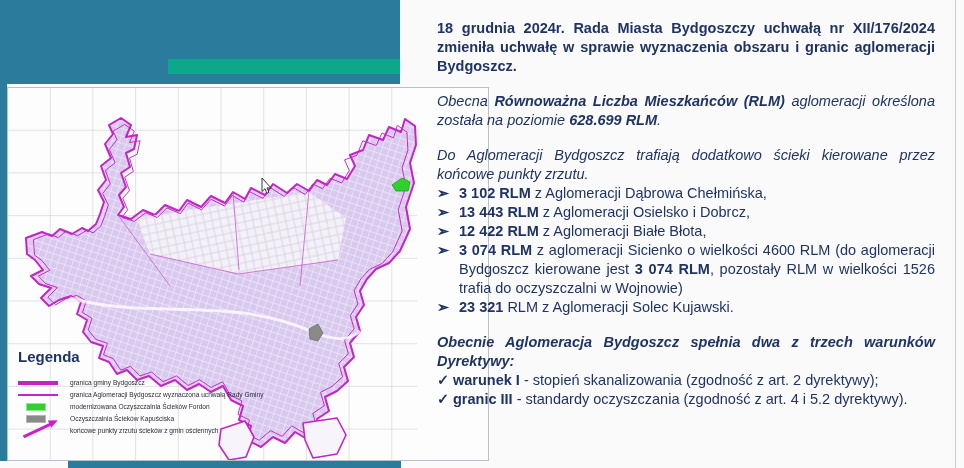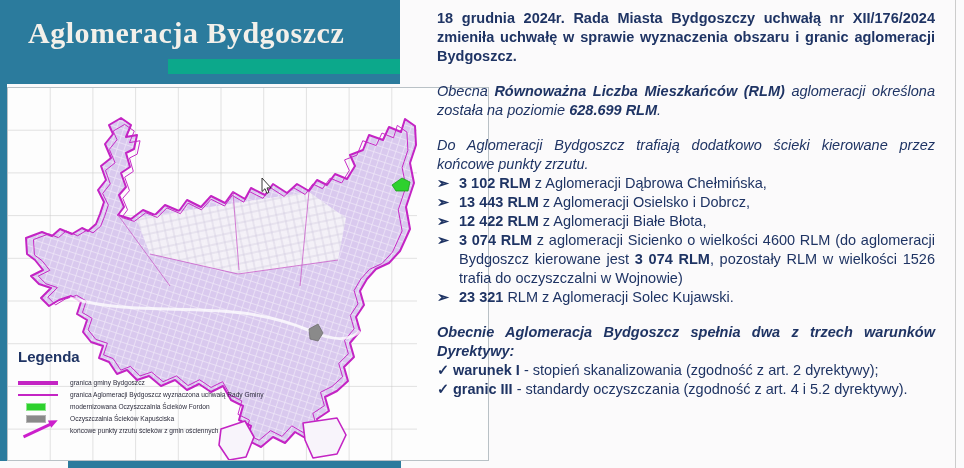--- a/index.html
+++ b/index.html
@@ -34,37 +34,36 @@
   .sw-rect-green { width:20px; height:8px; background:#2ed12e; border:1px solid #8fe88f; margin-left:8px; }
   .sw-rect-gray  { width:20px; height:8px; background:#8a8a8a; border:1px solid #b5b5b5; margin-left:8px; }
   .sw-arrow { position:relative; width:30px; height:2.5px; background:#cc1fcc;
               transform:rotate(-25deg); margin-left:4px; }
   .sw-arrow::after { content:""; position:absolute; right:-8px; top:-3.5px; width:0; height:0;
               border-left:9px solid #cc1fcc; border-top:4.5px solid transparent;
               border-bottom:4.5px solid transparent; }
 
   
   .content-panel { position:absolute; left:420px; top:0; width:536px; height:468px;
-                   padding:9px 20px 0 17px; border-right:1px solid #cccccc;
+                   padding:19px 20px 0 17px; border-right:1px solid #cccccc;
                    color:#1f3464; font-size:14.5px; line-height:19px; }
   .blk { text-align:justify; }
   .blk.gap { margin-top:16px;font-style:italic; }
   .b { font-weight:bold; }
   .row { display:flex; }
   .row .mk { flex:0 0 22px; font-weight:bold; }
   .row.check .mk { flex:0 0 16px; font-weight:bold; }
   .row .bt { flex:1; text-align:justify; }
 </style>
 </head>
 <body>
 
 <div class="slide">
 
   <div class="title-block">
-    <div class="title-text">Aglomeracja Bydgoszcz</div>
     <div class="green-bar"></div>
   </div>
   <div class="left-strip"></div>
   <div class="bottom-bar"></div>
 
   <div class="map-panel">
     <svg class="map-svg" width="409" height="372" viewBox="0 0 409 372">
       <defs>
         <pattern id="mapgrid" width="42.7" height="42.7" patternUnits="userSpaceOnUse">
           <path d="M42.7,0 L42.7,42.7 L0,42.7" fill="none" stroke="#c6c6c6" stroke-width="1"></path>

